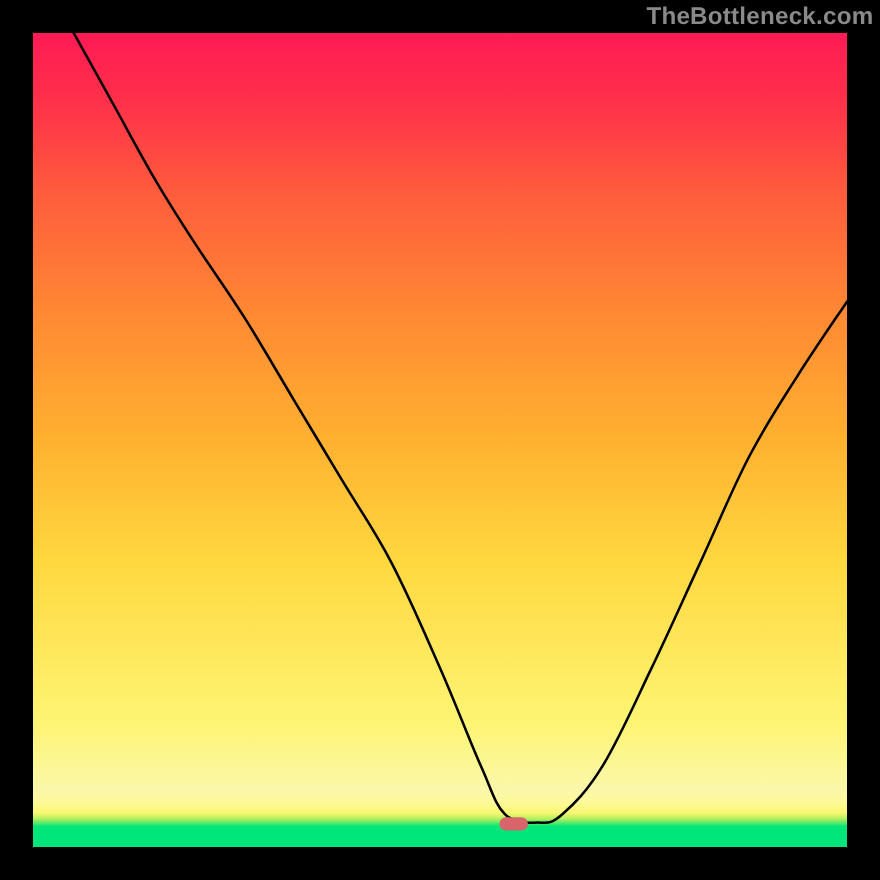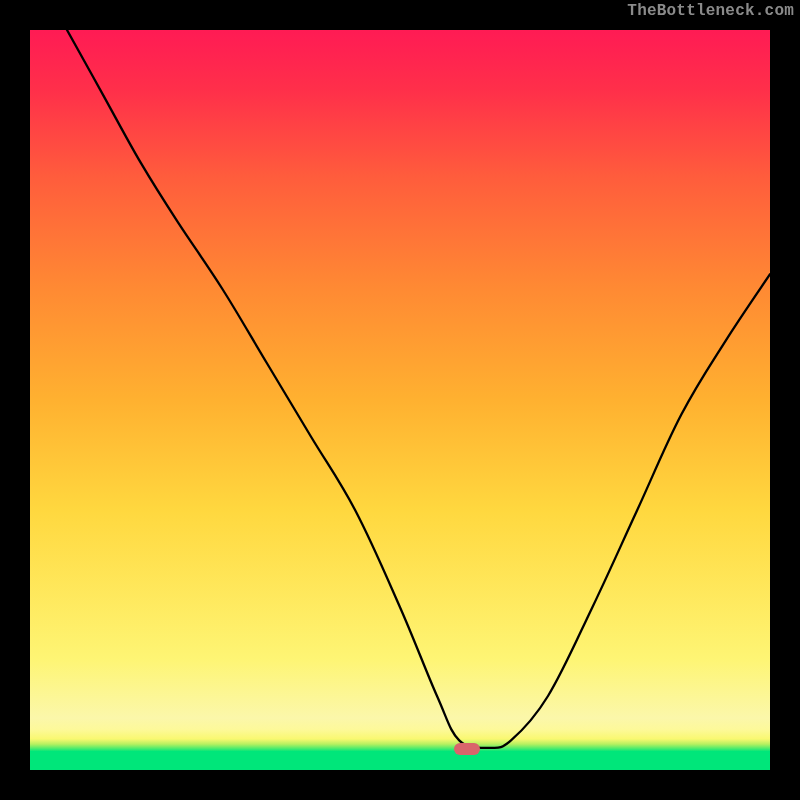--- a/index.html
+++ b/index.html
@@ -62,22 +62,22 @@
     position: absolute;
     width: 26px;
     height: 12px;
     background: #d9646b;
     border-radius: 6px;
   }
   .watermark {
     position: absolute;
     right: 6px;
     top: 2px;
-    font-family: Liberation Mono, monospace;
-    font-size: 16px;
+    font-family: Liberation Sans, sans-serif;
+    font-size: 22px;
     font-weight: 600;
     color: #8a8a8a;
     letter-spacing: 0.2px;
   }
 </style>
 </head>
 <body>
 
 <div class="frame">
   <div class="plot"></div>

